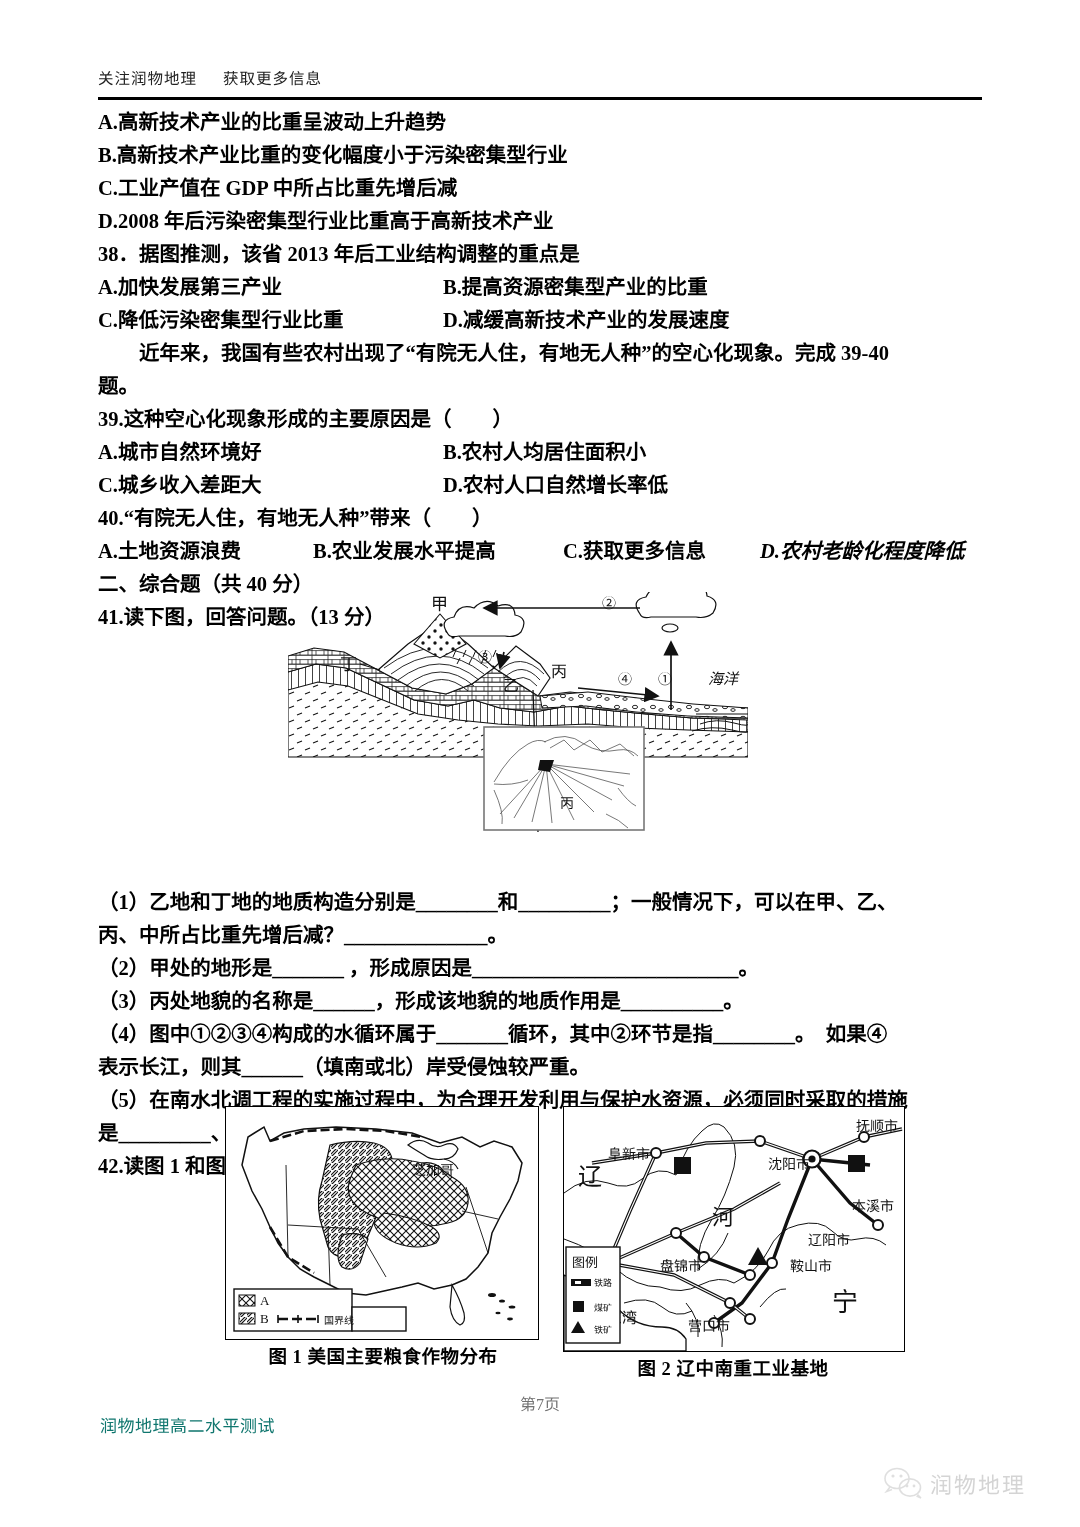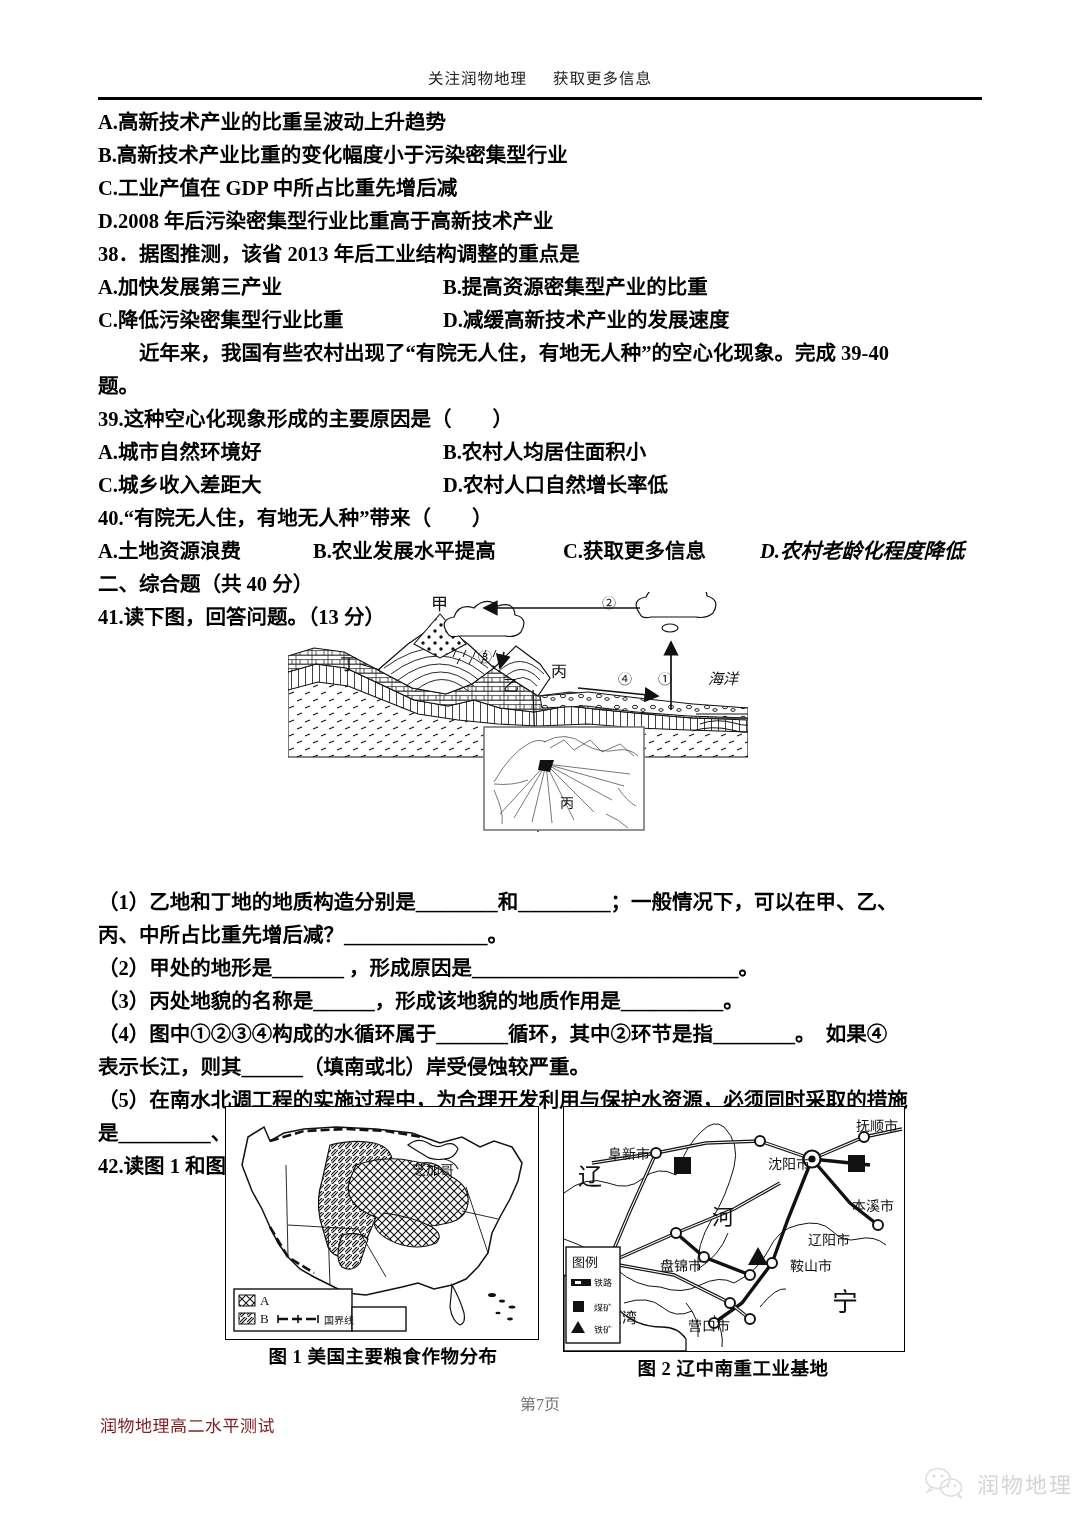--- a/index.html
+++ b/index.html
@@ -22,21 +22,21 @@
     width: 1080px;
     height: 1527px;
   }
 
   
   .doc-header {
     position: absolute;
     left: 98px;
     top: 66px;
     width: 884px;
-    text-align: center;
+    text-align: left;
     font-size: 15.5px;
     letter-spacing: 1px;
     color: #222;
   }
   .doc-header .gap { display: inline-block; width: 26px; }
   .header-rule {
     position: absolute;
     left: 98px;
     top: 97px;
     width: 884px;
@@ -116,31 +116,31 @@
     width: 1080px;
     text-align: center;
     font-size: 16px;
     color: #737373;
   }
   .footer-note {
     position: absolute;
     left: 100px;
     top: 1412px;
     font-size: 17px;
-    color: #7f1d1d;
+    color: #0f766e;
     letter-spacing: 0.5px;
   }
 
   .brand {
     position: absolute;
-    left: 921px;
+    left: 880px;
     top: 1466px;
     display: flex;
     align-items: center;
-    gap: 10px;
+    gap: 4px;
     opacity: 0.42;
     justify-content: flex-end;
   }
   .brand-text {
     font-size: 22px;
     color: #9a9a9a;
     letter-spacing: 2px;
     font-family: "Liberation Sans", sans-serif;
   }
 </style>

